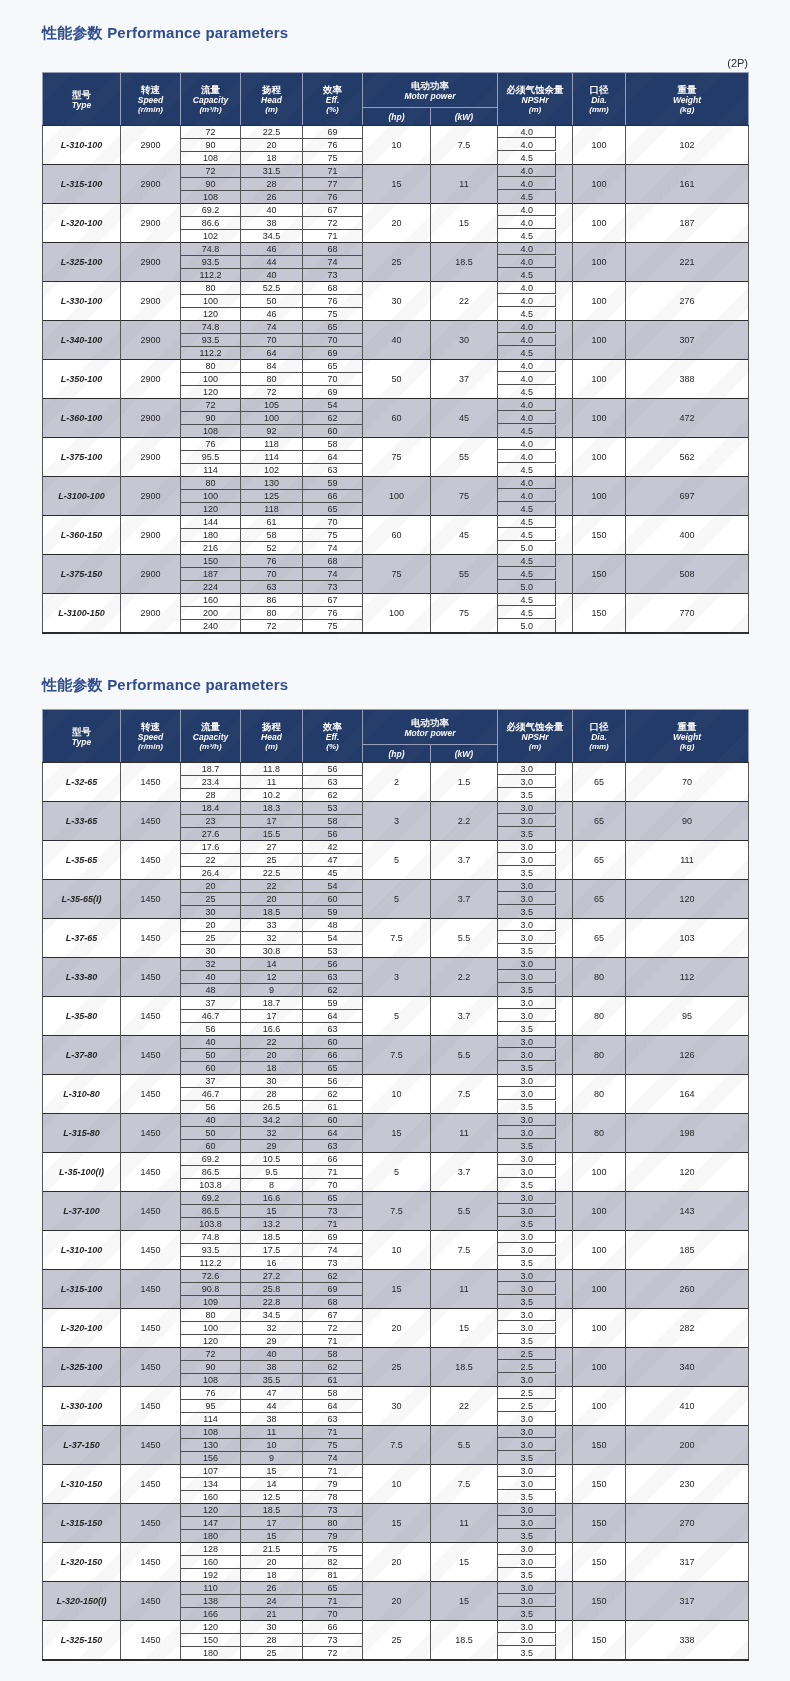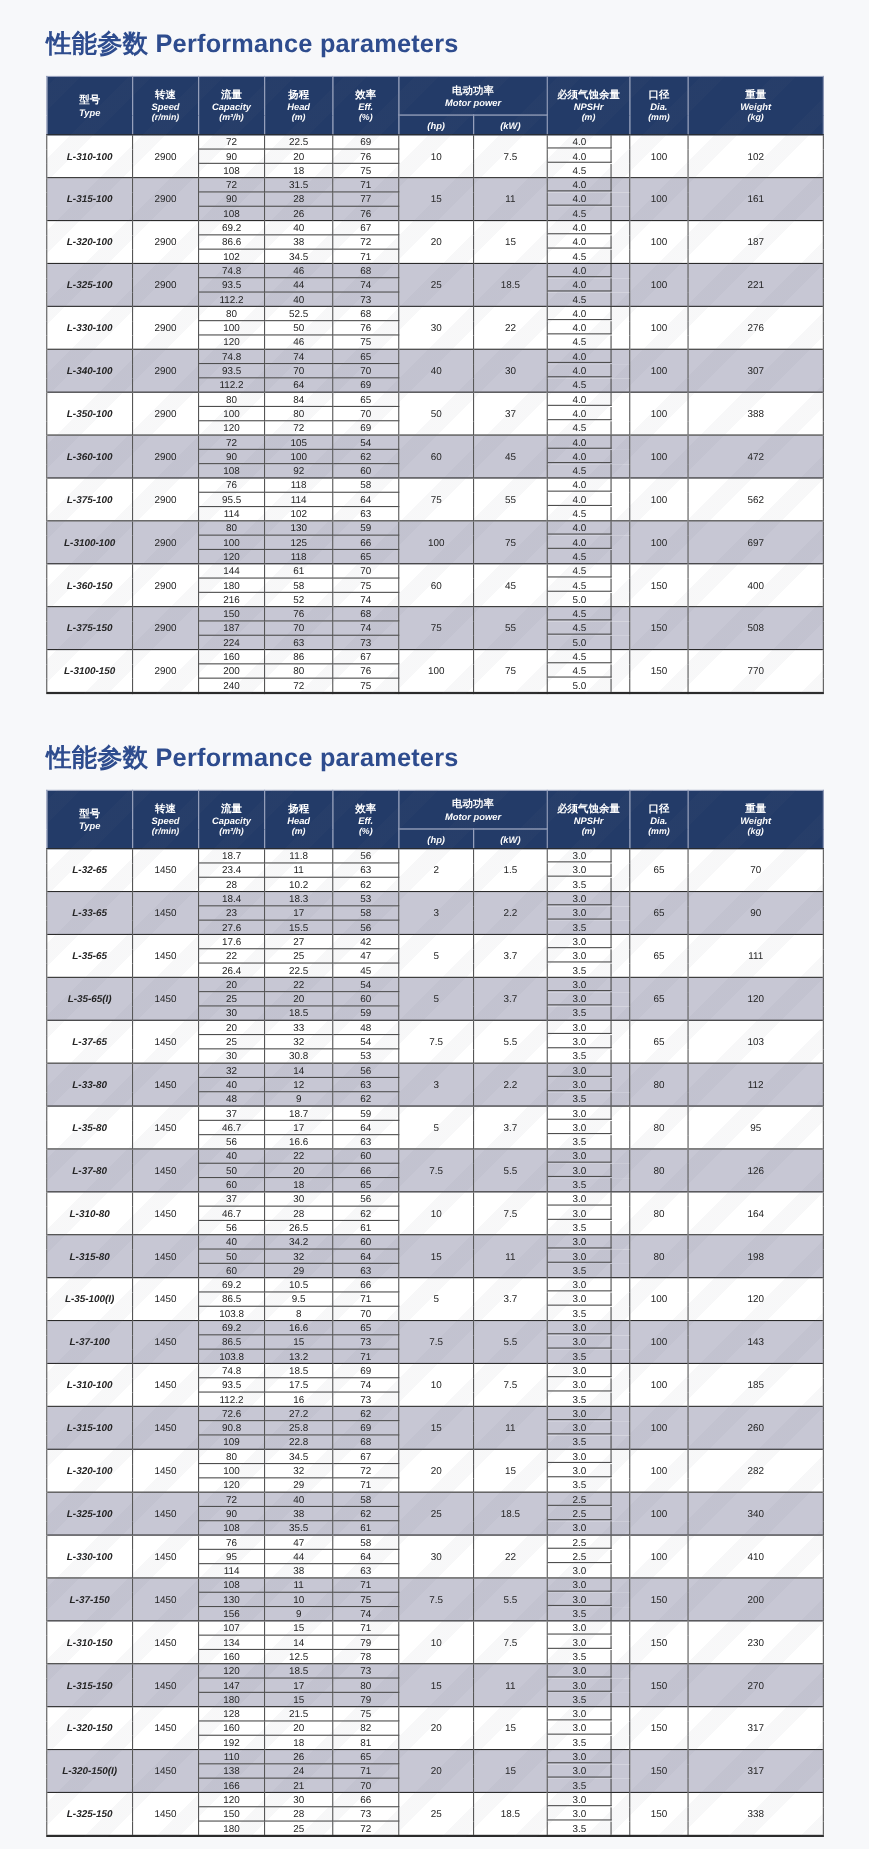--- a/index.html
+++ b/index.html
@@ -1,19 +1,19 @@
 <!DOCTYPE html>
 <html style="--title-color: #2e4c8e; --header-bg: #233b68; --shade-bg: #c7c7d4; --line-dark: #2b2b2b;"><head>
 <meta charset="utf-8">
 <style>
   html,body { margin:0; padding:0; background:#f7f8fa; }
   body { width:790px; font-family:"Liberation Sans","DejaVu Sans",sans-serif; }
   .page { padding:24px 42px 30px 42px; width:706px; }
 
-  .sec-title { font-size:23px; font-weight:700; color:var(--title-color,#2e4c8e);
+  .sec-title { font-size:15px; font-weight:700; color:var(--title-color,#2e4c8e);
                margin:0 0 14px 0; letter-spacing:.2px; }
   .sec2 .sec-title { margin-top:42px; }
   .pole { font-size:11px; color:#2a2a2a; text-align:right; margin:0 0 3px 0; }
 
   .tablewrap { position:relative; }
   .tablewrap::after { content:""; position:absolute; inset:0; pointer-events:none;
       background:repeating-linear-gradient(-45deg, rgba(108,112,128,.05) 0 15px, transparent 15px 46px); }
 
   table.perf { border-collapse:collapse; table-layout:fixed; width:706px; background:#fff;
                border:1px solid #3a3a3a; border-bottom:2px solid #2b2b2b; }
@@ -43,20 +43,21 @@
         border-right:1px solid #4d4d4d; text-align:center; }
   .nbl { border-bottom:1px solid #4d4d4d; }
 </style>
 </head>
 <body>
 
 <div class="page">
 
   <section class="sec1">
     <h1 class="sec-title">性能参数 Performance parameters</h1>
+    <div class="pole">(2P)</div>
     <div class="tablewrap">
       <table class="perf">
           <colgroup>
             <col style="width: 78px;">
             <col style="width: 60px;">
             <col style="width: 60px;">
             <col style="width: 62px;">
             <col style="width: 60px;">
             <col style="width: 68px;">
             <col style="width: 67px;">

